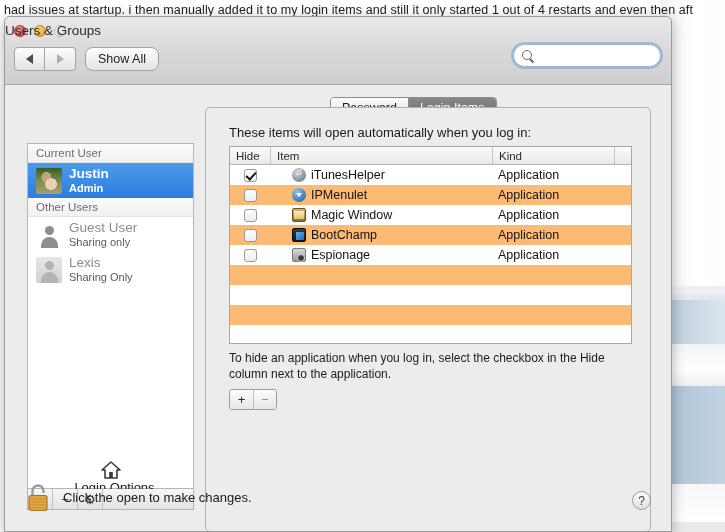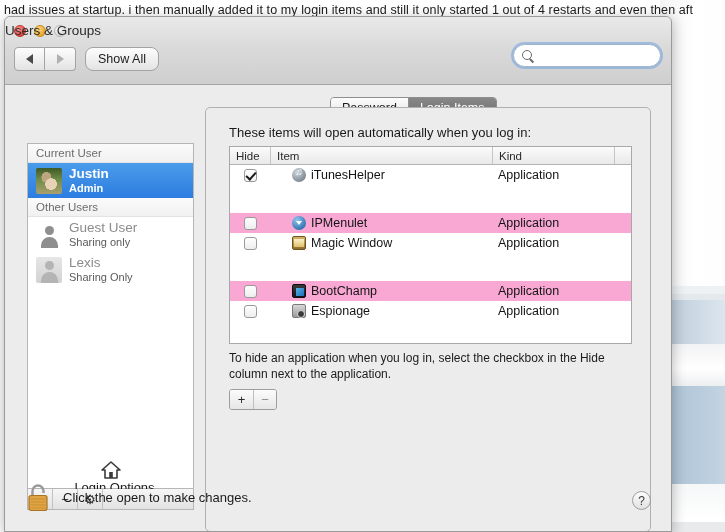--- a/index.html
+++ b/index.html
@@ -264,21 +264,21 @@
   .th-item { width: 222px; }
   .th-kind { width: 122px; }
   .th-tail { flex: 1; }
 
   .trow {
     display: flex; align-items: center;
     height: 20px;
     font-size: 12.5px; color: #141414;
   }
   .trow.odd  { background: #ffffff; }
-  .trow.even { background: #f9a8d4; margin-top: 28px; }
+  .trow.even { background: #fdba74; }
   .cell-hide { width: 40px; display: flex; align-items: center; justify-content: center; }
   .cell-item { width: 222px; display: flex; align-items: center; padding-left: 22px; }
   .cell-kind { width: 122px; padding-left: 6px; }
 
   .cbox {
     width: 13px; height: 13px;
     border: 1px solid #9a9a9a; border-radius: 3px;
     background: linear-gradient(to bottom,#ffffff,#ededed);
   }
   .cbox.checked {

